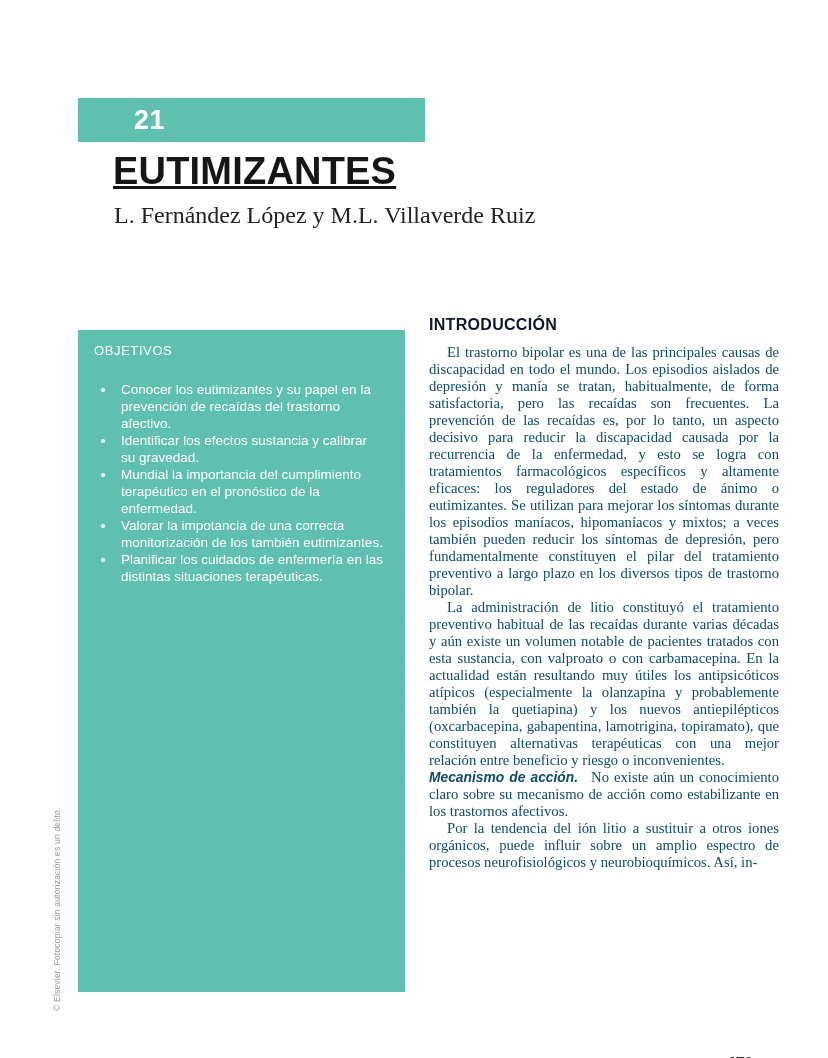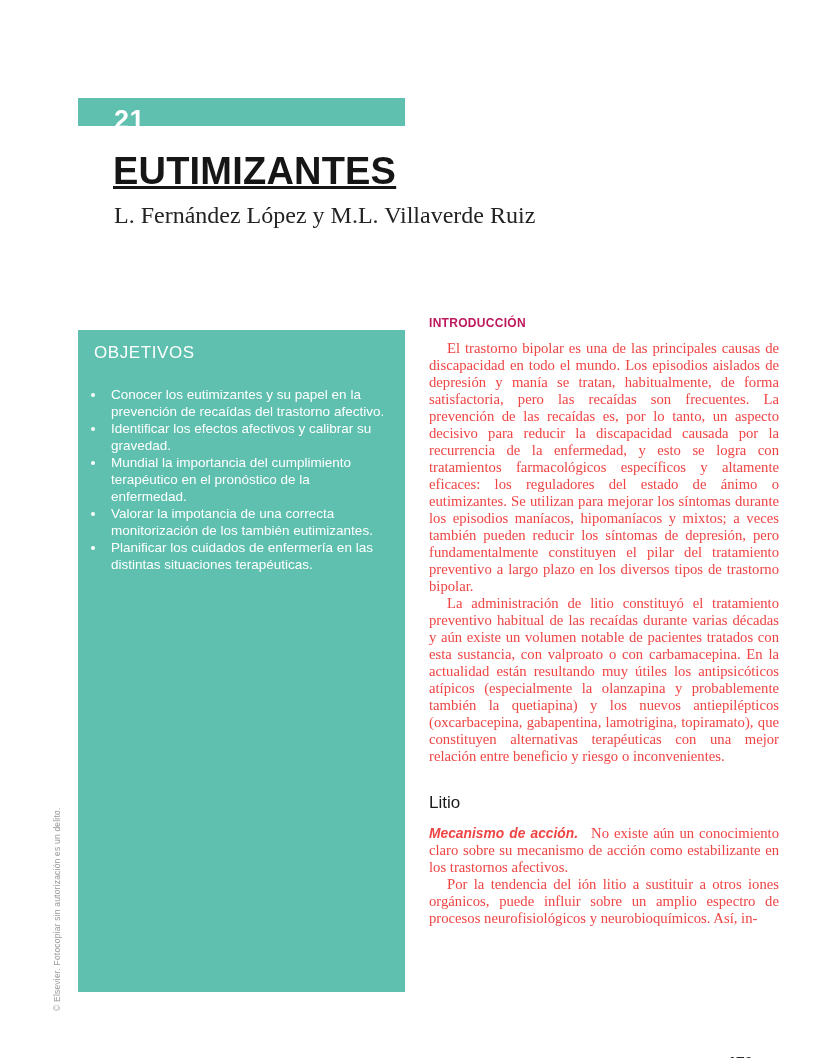--- a/index.html
+++ b/index.html
@@ -9,22 +9,23 @@
     height: 1058px;
     background: #ffffff;
     overflow: hidden;
     font-family: "Liberation Sans", sans-serif;
   }
 
   
   .chapter-box {
     position: absolute;
     left: 78px; top: 98px;
-    width: 327px; height: 28px;
+    width: 327px; height: 44px;
     background: #5fc0af;
+    padding-left: 20px;
   }
   .chapter-number {
     display: inline-block;
     margin-left: 36px;
     line-height: 44px;
     font-size: 27px;
     font-weight: bold;
     color: #ffffff;
     letter-spacing: 0.5px;
   }
@@ -51,59 +52,59 @@
     position: absolute;
     left: 78px; top: 330px;
     width: 327px; height: 662px;
     background: #5fc0af;
     color: #ffffff;
     box-sizing: border-box;
   }
   .objectives-heading {
     margin: 0;
     padding: 13px 8px 0 16px;
-    font-size: 17px;
+    font-size: 13px;
     font-weight: 400;
     letter-spacing: 0.6px;
     color: #ffffff;
   }
   .objectives-list {
     margin: 23px 0 0 0;
-    padding: 0 20px 0 28px;
+    padding: 0 20px 0 38px;
     font-size: 13.5px;
     line-height: 17px;
     color: #ffffff;
   }
   .objectives-list li {
     margin: 0 0 0 0;
     padding-left: 5px;
   }
 
   
   .right-col {
     position: absolute;
     left: 429px; top: 316px;
     width: 350px;
   }
   .section-heading {
     margin: 0 0 10px 0;
-    font-size: 12px;
+    font-size: 16px;
     font-weight: bold;
     letter-spacing: 0.3px;
-    color: #be185d;
+    color: #0f172a;
     font-family: "Liberation Sans", sans-serif;
   }
   .section-heading.clasificacion { margin-top: 29px; }
   .body-par {
     margin: 0;
     font-family: "Liberation Serif", serif;
     font-size: 14.7px;
     line-height: 17px;
     text-align: justify;
-    color: #ef4444;
+    color: #0c4a6e;
   }
   .body-par.indent { text-indent: 18px; }
   .subheading-litio {
     margin: 28px 0 12px 0;
     font-size: 17px;
     font-weight: 400;
     color: #1a1a1a;
     font-family: "Liberation Sans", sans-serif;
   }
   .mecanismo-par { }
@@ -145,34 +146,33 @@
   </div>
 
   <div class="page-title">EUTIMIZANTES</div>
 
   <div class="authors">L. Fernández López y M.L. Villaverde Ruiz</div>
 
   <div class="objectives-box">
     <h2 class="objectives-heading">OBJETIVOS</h2>
     <ul class="objectives-list">
       <li>Conocer los eutimizantes y su papel en la prevención de recaídas del trastorno afectivo.</li>
-      <li>Identificar los efectos afectivos y calibrar su gravedad.</li>
+      <li>Identificar los efectos sustancia y calibrar su gravedad.</li>
       <li>Mundial la importancia del cumplimiento terapéutico en el pronóstico de la enfermedad.</li>
       <li>Valorar la impotancia de una correcta monitorización de los también eutimizantes.</li>
       <li>Planificar los cuidados de enfermería en las distintas situaciones terapéuticas.</li>
     </ul>
   </div>
 
   <div class="right-col">
     <h2 class="section-heading">INTRODUCCIÓN</h2>
     <p class="body-par indent">El trastorno bipolar es una de las principales causas de discapacidad en todo el mundo. Los episodios aislados de depresión y manía se tratan, habitualmente, de forma satisfactoria, pero las recaídas son frecuentes. La prevención de las recaídas es, por lo tanto, un aspecto decisivo para reducir la discapacidad causada por la recurrencia de la enfermedad, y esto se logra con tratamientos farmacológicos específicos y altamente eficaces: los reguladores del estado de ánimo o eutimizantes. Se utilizan para mejorar los síntomas durante los episodios maníacos, hipomaníacos y mixtos; a veces también pueden reducir los síntomas de depresión, pero fundamentalmente constituyen el pilar del tratamiento preventivo a largo plazo en los diversos tipos de trastorno bipolar.</p>
 
     <p class="body-par indent">La administración de litio constituyó el tratamiento preventivo habitual de las recaídas durante varias décadas y aún existe un volumen notable de pacientes tratados con esta sustancia, con valproato o con carbamacepina. En la actualidad están resultando muy útiles los antipsicóticos atípicos (especialmente la olanzapina y probablemente también la quetiapina) y los nuevos antiepilépticos (oxcarbacepina, gabapentina, lamotrigina, topiramato), que constituyen alternativas terapéuticas con una mejor relación entre beneficio y riesgo o inconvenientes.</p>
 
-    <h3 class="subheading-litio">Litio</h3>
 
     <p class="body-par mecanismo-par">
       <span class="run-in">Mecanismo de acción.</span><span>No existe aún un conocimiento claro sobre su mecanismo de acción como estabilizante en los trastornos afectivos.</span>
     </p>
     <p class="body-par indent">Por la tendencia del ión litio a sustituir a otros iones orgánicos, puede influir sobre un amplio espectro de procesos neurofisiológicos y neurobioquímicos. Así, in-</p>
   </div>
 
   <div class="page-number">179</div>
 
   <div class="copyright-vertical">© Elsevier. Fotocopiar sin autorización es un delito.</div>

